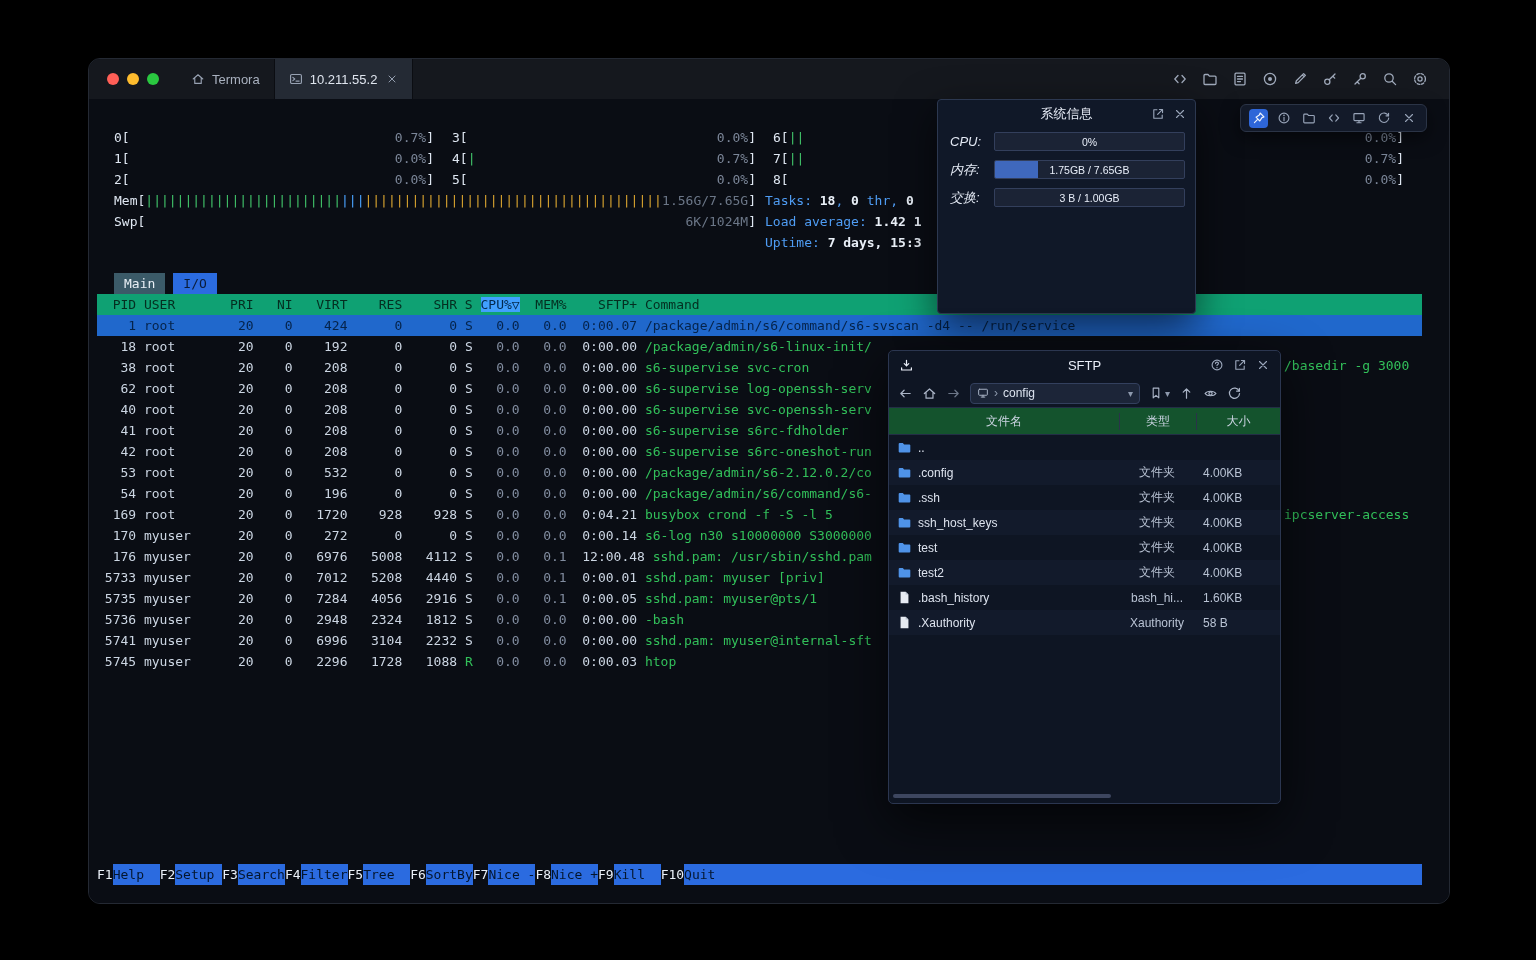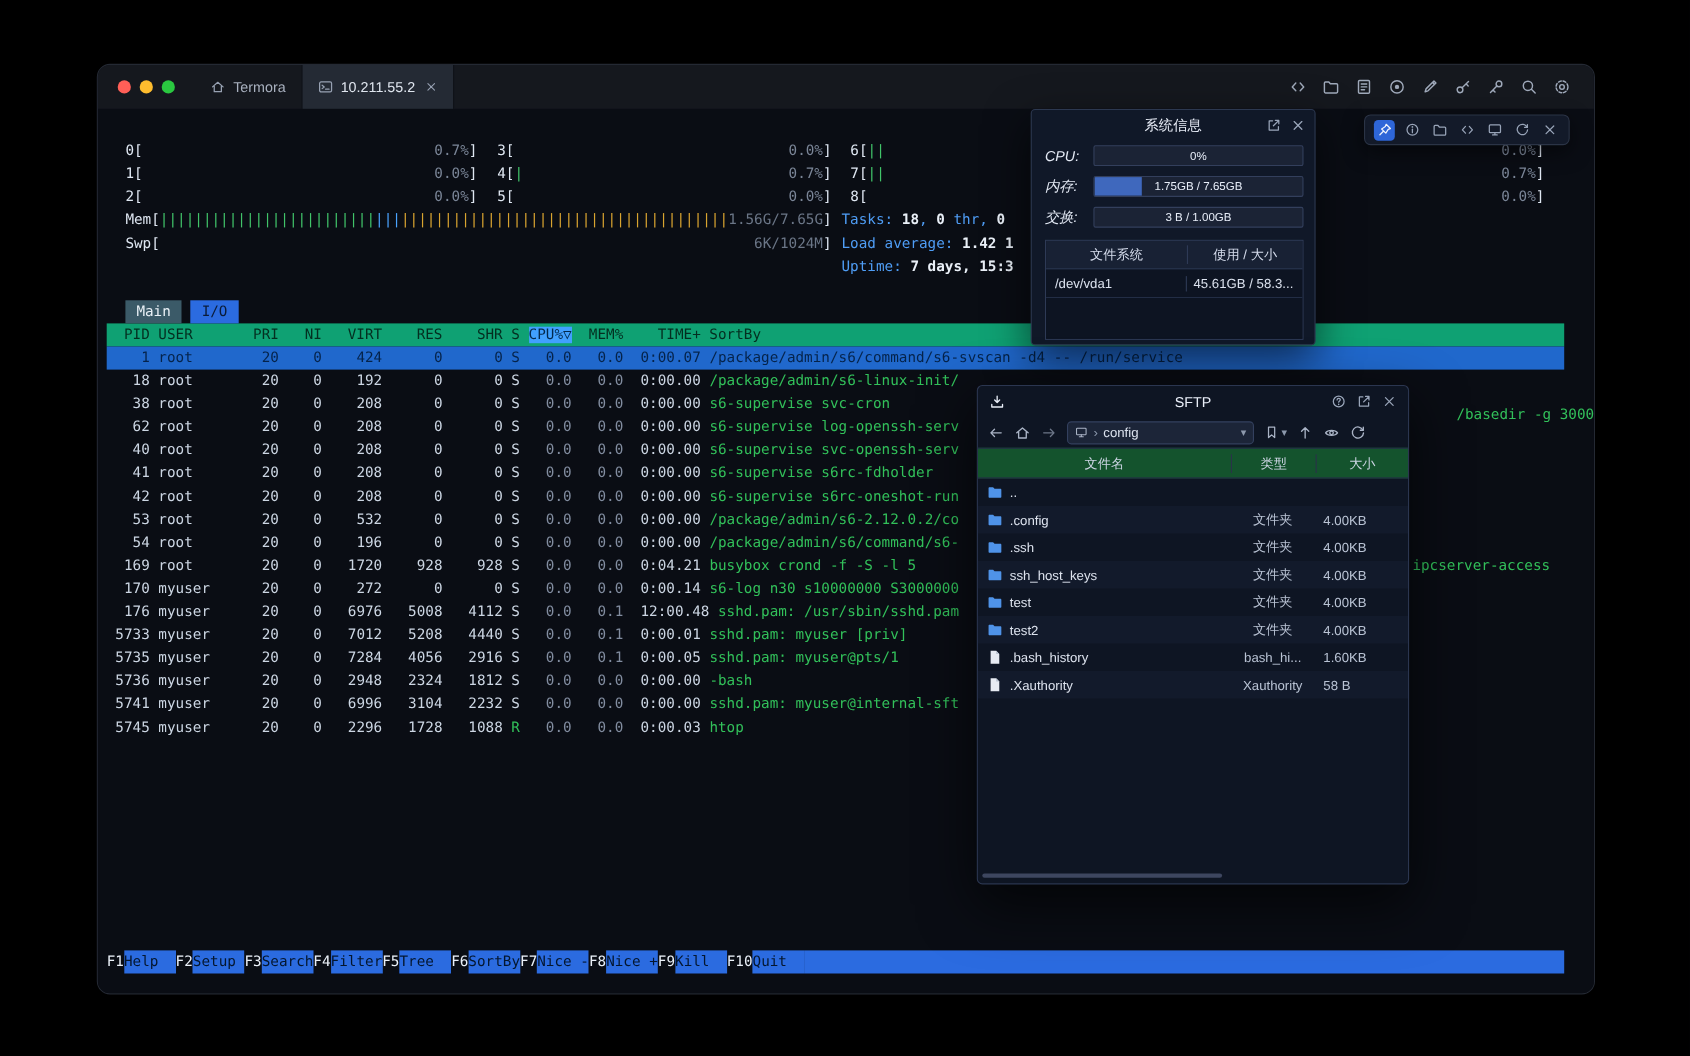--- a/index.html
+++ b/index.html
@@ -235,39 +235,39 @@
   </div>
   <div class="terminal">
     <div class="term-inner" id="term-inner">
         <div class="mrow" style="margin-top:28px"><span class="meter m1"><span class="mlab">0[</span><span class="mbars"><span class="bgrn"></span></span><span class="mpct">0.7%</span><span class="mlab">]</span></span><span class="meter m2"><span class="mlab">3[</span><span class="mbars"><span class="bgrn"></span></span><span class="mpct">0.0%</span><span class="mlab">]</span></span><span class="meter m3"><span class="mlab">6[</span><span class="mbars"><span class="bgrn">||</span></span><span class="mpct">0.0%</span><span class="mlab">]</span></span></div>
         <div class="mrow" style=""><span class="meter m1"><span class="mlab">1[</span><span class="mbars"><span class="bgrn"></span></span><span class="mpct">0.0%</span><span class="mlab">]</span></span><span class="meter m2"><span class="mlab">4[</span><span class="mbars"><span class="bgrn">|</span></span><span class="mpct">0.7%</span><span class="mlab">]</span></span><span class="meter m3"><span class="mlab">7[</span><span class="mbars"><span class="bgrn">||</span></span><span class="mpct">0.7%</span><span class="mlab">]</span></span></div>
         <div class="mrow" style=""><span class="meter m1"><span class="mlab">2[</span><span class="mbars"><span class="bgrn"></span></span><span class="mpct">0.0%</span><span class="mlab">]</span></span><span class="meter m2"><span class="mlab">5[</span><span class="mbars"><span class="bgrn"></span></span><span class="mpct">0.0%</span><span class="mlab">]</span></span><span class="meter m3"><span class="mlab">8[</span><span class="mbars"><span class="bgrn"></span></span><span class="mpct">0.0%</span><span class="mlab">]</span></span></div>
         <div class="mrow"><span class="meter wide"><span class="mlab">Mem[</span><span class="mbars"><span class="bgrn">|||||||||||||||||||||||||</span><span class="bblu">|||</span><span class="byel">||||||||||||||||||||||||||||||||||||||</span></span><span class="mval">1.56G/7.65G</span><span class="mlab">]</span></span><span class="hinfo"><span class="il">Tasks: </span><span class="iv">18</span><span class="il">, </span><span class="iv">0</span><span class="il"> thr, </span><span class="iv">0</span></span></div>
         <div class="mrow"><span class="meter wide"><span class="mlab">Swp[</span><span class="mbars"></span><span class="mval">6K/1024M</span><span class="mlab">]</span></span><span class="hinfo"><span class="il">Load average: </span><span class="iv">1.42 1</span></span></div>
         <div class="mrow"><span class="hinfo solo"><span class="il">Uptime: </span><span class="iv">7 days, 15:3</span></span></div>
         <div class="screens"><span class="screen active">Main</span><span class="screen inactive">I/O</span></div>
-        <div class="phead"><span>  PID USER       PRI   NI   VIRT    RES    SHR S </span><span class="sortcol">CPU%▽</span><span>  MEM%    TIME+ SortBy</span></div>
+        <div class="phead"><span>  PID USER       PRI   NI   VIRT    RES    SHR S </span><span class="sortcol">CPU%▽</span><span>  MEM%    SFTP+ Command</span></div>
         <div class="prow selected"><span>    1 </span><span>root     </span><span>   20    0    424      0      0 </span><span class="">S</span><span class="cdim">   0.0   0.0</span><span>  0:00.07 </span><span class="cgreen">/package/admin/s6/command/s6-svscan -d4 -- /run/service</span></div>
         <div class="prow"><span>   18 </span><span>root     </span><span>   20    0    192      0      0 </span><span class="">S</span><span class="cdim">   0.0   0.0</span><span>  0:00.00 </span><span class="cgreen">/package/admin/s6-linux-init/</span></div>
         <div class="prow"><span>   38 </span><span>root     </span><span>   20    0    208      0      0 </span><span class="">S</span><span class="cdim">   0.0   0.0</span><span>  0:00.00 </span><span class="cgreen">s6-supervise svc-cron</span></div>
         <div class="prow"><span>   62 </span><span>root     </span><span>   20    0    208      0      0 </span><span class="">S</span><span class="cdim">   0.0   0.0</span><span>  0:00.00 </span><span class="cgreen">s6-supervise log-openssh-serv</span></div>
         <div class="prow"><span>   40 </span><span>root     </span><span>   20    0    208      0      0 </span><span class="">S</span><span class="cdim">   0.0   0.0</span><span>  0:00.00 </span><span class="cgreen">s6-supervise svc-openssh-serv</span></div>
         <div class="prow"><span>   41 </span><span>root     </span><span>   20    0    208      0      0 </span><span class="">S</span><span class="cdim">   0.0   0.0</span><span>  0:00.00 </span><span class="cgreen">s6-supervise s6rc-fdholder</span></div>
         <div class="prow"><span>   42 </span><span>root     </span><span>   20    0    208      0      0 </span><span class="">S</span><span class="cdim">   0.0   0.0</span><span>  0:00.00 </span><span class="cgreen">s6-supervise s6rc-oneshot-run</span></div>
         <div class="prow"><span>   53 </span><span>root     </span><span>   20    0    532      0      0 </span><span class="">S</span><span class="cdim">   0.0   0.0</span><span>  0:00.00 </span><span class="cgreen">/package/admin/s6-2.12.0.2/co</span></div>
         <div class="prow"><span>   54 </span><span>root     </span><span>   20    0    196      0      0 </span><span class="">S</span><span class="cdim">   0.0   0.0</span><span>  0:00.00 </span><span class="cgreen">/package/admin/s6/command/s6-</span></div>
         <div class="prow"><span>  169 </span><span>root     </span><span>   20    0   1720    928    928 </span><span class="">S</span><span class="cdim">   0.0   0.0</span><span>  0:04.21 </span><span class="cgreen">busybox crond -f -S -l 5</span></div>
         <div class="prow"><span>  170 </span><span>myuser   </span><span>   20    0    272      0      0 </span><span class="">S</span><span class="cdim">   0.0   0.0</span><span>  0:00.14 </span><span class="cgreen">s6-log n30 s10000000 S3000000</span></div>
         <div class="prow"><span>  176 </span><span>myuser   </span><span>   20    0   6976   5008   4112 </span><span class="">S</span><span class="cdim">   0.0   0.1</span><span>  12:00.48 </span><span class="cgreen">sshd.pam: /usr/sbin/sshd.pam</span></div>
         <div class="prow"><span> 5733 </span><span>myuser   </span><span>   20    0   7012   5208   4440 </span><span class="">S</span><span class="cdim">   0.0   0.1</span><span>  0:00.01 </span><span class="cgreen">sshd.pam: myuser [priv]</span></div>
         <div class="prow"><span> 5735 </span><span>myuser   </span><span>   20    0   7284   4056   2916 </span><span class="">S</span><span class="cdim">   0.0   0.1</span><span>  0:00.05 </span><span class="cgreen">sshd.pam: myuser@pts/1</span></div>
         <div class="prow"><span> 5736 </span><span>myuser   </span><span>   20    0   2948   2324   1812 </span><span class="">S</span><span class="cdim">   0.0   0.0</span><span>  0:00.00 </span><span class="cgreen">-bash</span></div>
         <div class="prow"><span> 5741 </span><span>myuser   </span><span>   20    0   6996   3104   2232 </span><span class="">S</span><span class="cdim">   0.0   0.0</span><span>  0:00.00 </span><span class="cgreen">sshd.pam: myuser@internal-sft</span></div>
         <div class="prow"><span> 5745 </span><span>myuser   </span><span>   20    0   2296   1728   1088 </span><span class="cgreen">R</span><span class="cdim">   0.0   0.0</span><span>  0:00.03 </span><span class="cgreen">htop</span></div>
-        <span class="fragment" style="top: 268px; margin-left: 40px;">/basedir -g 3000</span>
+        <span class="fragment" style="top: 256px;">/basedir -g 3000</span>
         <span class="fragment" style="top: 405px;">ipcserver-access</span>
         <div class="fnbar"><span class="fk"><span class="fkey">F1</span><span class="flabel">Help  </span></span><span class="fk"><span class="fkey">F2</span><span class="flabel">Setup </span></span><span class="fk"><span class="fkey">F3</span><span class="flabel">Search</span></span><span class="fk"><span class="fkey">F4</span><span class="flabel">Filter</span></span><span class="fk"><span class="fkey">F5</span><span class="flabel">Tree  </span></span><span class="fk"><span class="fkey">F6</span><span class="flabel">SortBy</span></span><span class="fk"><span class="fkey">F7</span><span class="flabel">Nice -</span></span><span class="fk"><span class="fkey">F8</span><span class="flabel">Nice +</span></span><span class="fk"><span class="fkey">F9</span><span class="flabel">Kill  </span></span><span class="fk"><span class="fkey">F10</span><span class="flabel">Quit  </span></span><span class="ffill"></span></div>
       </div>
   </div>
 </div>
 
 <div class="mini" id="mini">
     <span class="mbtn active">
       <span class="icn">
         <svg viewBox="0 0 16 16">
@@ -355,31 +355,20 @@
         </div>
       </div>
       <div class="metric">
         <span class="silab">交换:</span>
         <div class="track">
           <div class="fill" style="width:0%"></div>
           <span class="mtext">3 B / 1.00GB</span>
         </div>
       </div>
     </div>
-  <div class="disk" id="si-disk">
-      <div class="dhead">
-        <span class="dh1">文件系统</span>
-        <span class="dh2">使用 / 大小</span>
-      </div>
-      <div class="drow">
-        <span class="dc1">/dev/vda1</span>
-        <span class="dc2">45.61GB / 58.3...</span>
-      </div>
-      <div class="dempty"></div>
-    </div>
 </aside>
 
 <section class="sftp">
   <div class="sf-title">
     <span class="icn s15">
         <svg viewBox="0 0 16 16">
           <path d="M8 2.4v6M5.6 6 8 8.4 10.4 6M2.8 10.4v2.4h10.4v-2.4"></path>
         </svg>
       </span>
     <span class="title-text">SFTP</span>

